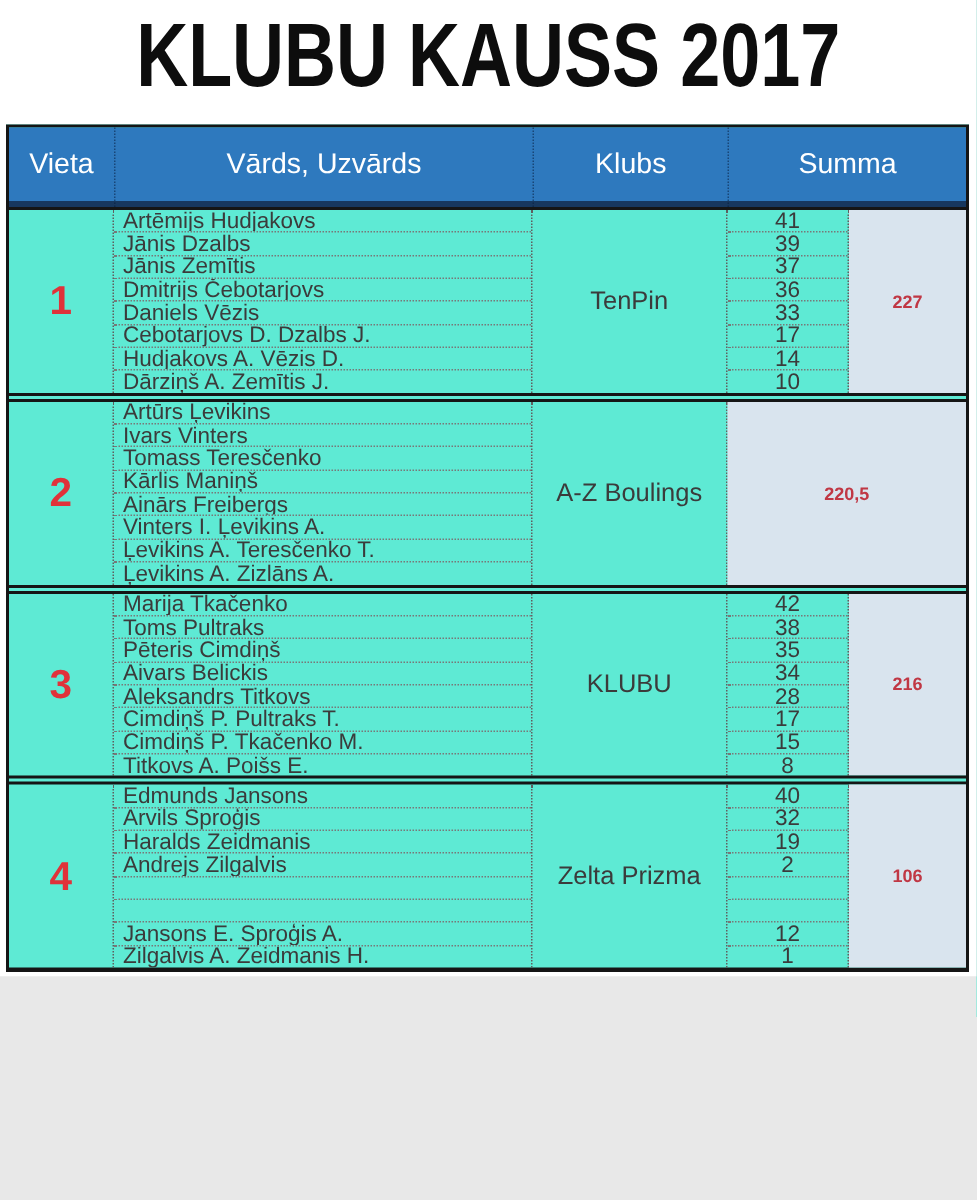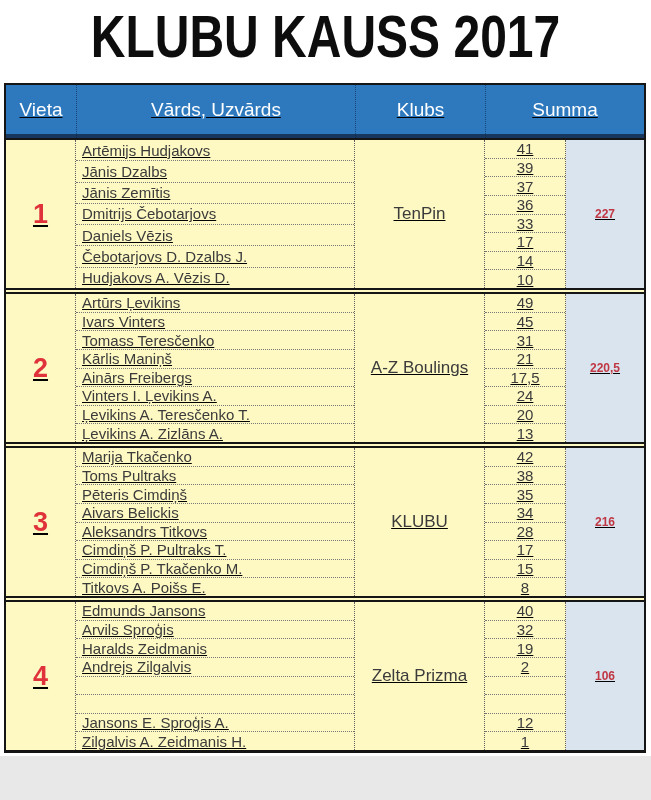--- a/index.html
+++ b/index.html
@@ -9,21 +9,21 @@
     --summa_bg:#D9E4EE;
     --place_red:#E0323A;
     --summa_red:#C03744;
     --border_dark:#151515;
     --text_dark:#3B3B3B;
   }
   *{box-sizing:border-box;margin:0;padding:0}
   html,body{background:#e8e8e8}
   .page{
     position:relative;
-    width:651px;height:756px;
+    width:651px;height:651px;
     background:#ffffff;
     font-family:"Liberation Sans",sans-serif;
     overflow:hidden;
     margin:0 auto;
   }
   .title{
     position:absolute;top:4px;left:0;width:100%;
     text-align:center;
     font-size:60px;
     font-weight:600;
@@ -32,22 +32,21 @@
     transform:scaleX(0.80);
     transform-origin:50% 0;
     white-space:nowrap;
   }
   .table{
     position:absolute;
     left:4px;right:5px;top:83px;bottom:3px;
     border:2px solid var(--border_dark);
     border-bottom-width:3px;
     display:flex;flex-direction:column;
-    background:#fef9c3;
-    text-decoration:underline;
+    background:#5eead4;
   }
   
   .w-vieta{width:70px}
   .w-names{width:279px}
   .w-klubs{width:130px}
   .w-punkti{width:81px}
   .w-summa{flex:1}
   
   .thead{
     display:flex;
@@ -128,20 +127,21 @@
         <span class="place">1</span>
       </div>
       <div class="col col-names w-names">
         <div class="cell name">Artēmijs Hudjakovs</div>
         <div class="cell name">Jānis Dzalbs</div>
         <div class="cell name">Jānis Zemītis</div>
         <div class="cell name">Dmitrijs Čebotarjovs</div>
         <div class="cell name">Daniels Vēzis</div>
         <div class="cell name">Čebotarjovs D. Dzalbs J.</div>
         <div class="cell name">Hudjakovs A. Vēzis D.</div>
+        <div class="cell name">Dārziņš A. Zemītis J.</div>
       </div>
       <div class="col col-klubs w-klubs vcenter">
         <span>TenPin</span>
       </div>
       <div class="col col-punkti w-punkti">
         <div class="cell pts">41</div>
         <div class="cell pts">39</div>
         <div class="cell pts">37</div>
         <div class="cell pts">36</div>
         <div class="cell pts">33</div>
@@ -164,30 +164,20 @@
         <div class="cell name">Tomass Teresčenko</div>
         <div class="cell name">Kārlis Maniņš</div>
         <div class="cell name">Ainārs Freibergs</div>
         <div class="cell name">Vinters I. Ļevikins A.</div>
         <div class="cell name">Ļevikins A. Teresčenko T.</div>
         <div class="cell name">Ļevikins A. Zizlāns A.</div>
       </div>
       <div class="col col-klubs w-klubs vcenter">
         <span>A-Z Boulings</span>
       </div>
-      <div class="col col-punkti w-punkti">
-        <div class="cell pts">49</div>
-        <div class="cell pts">45</div>
-        <div class="cell pts">31</div>
-        <div class="cell pts">21</div>
-        <div class="cell pts">17,5</div>
-        <div class="cell pts">24</div>
-        <div class="cell pts">20</div>
-        <div class="cell pts">13</div>
-      </div>
       <div class="col col-summa w-summa vcenter">
         <span class="total">220,5</span>
       </div>
     </section>
 
     <section class="group">
       <div class="col col-vieta w-vieta vcenter">
         <span class="place">3</span>
       </div>
       <div class="col col-names w-names">

